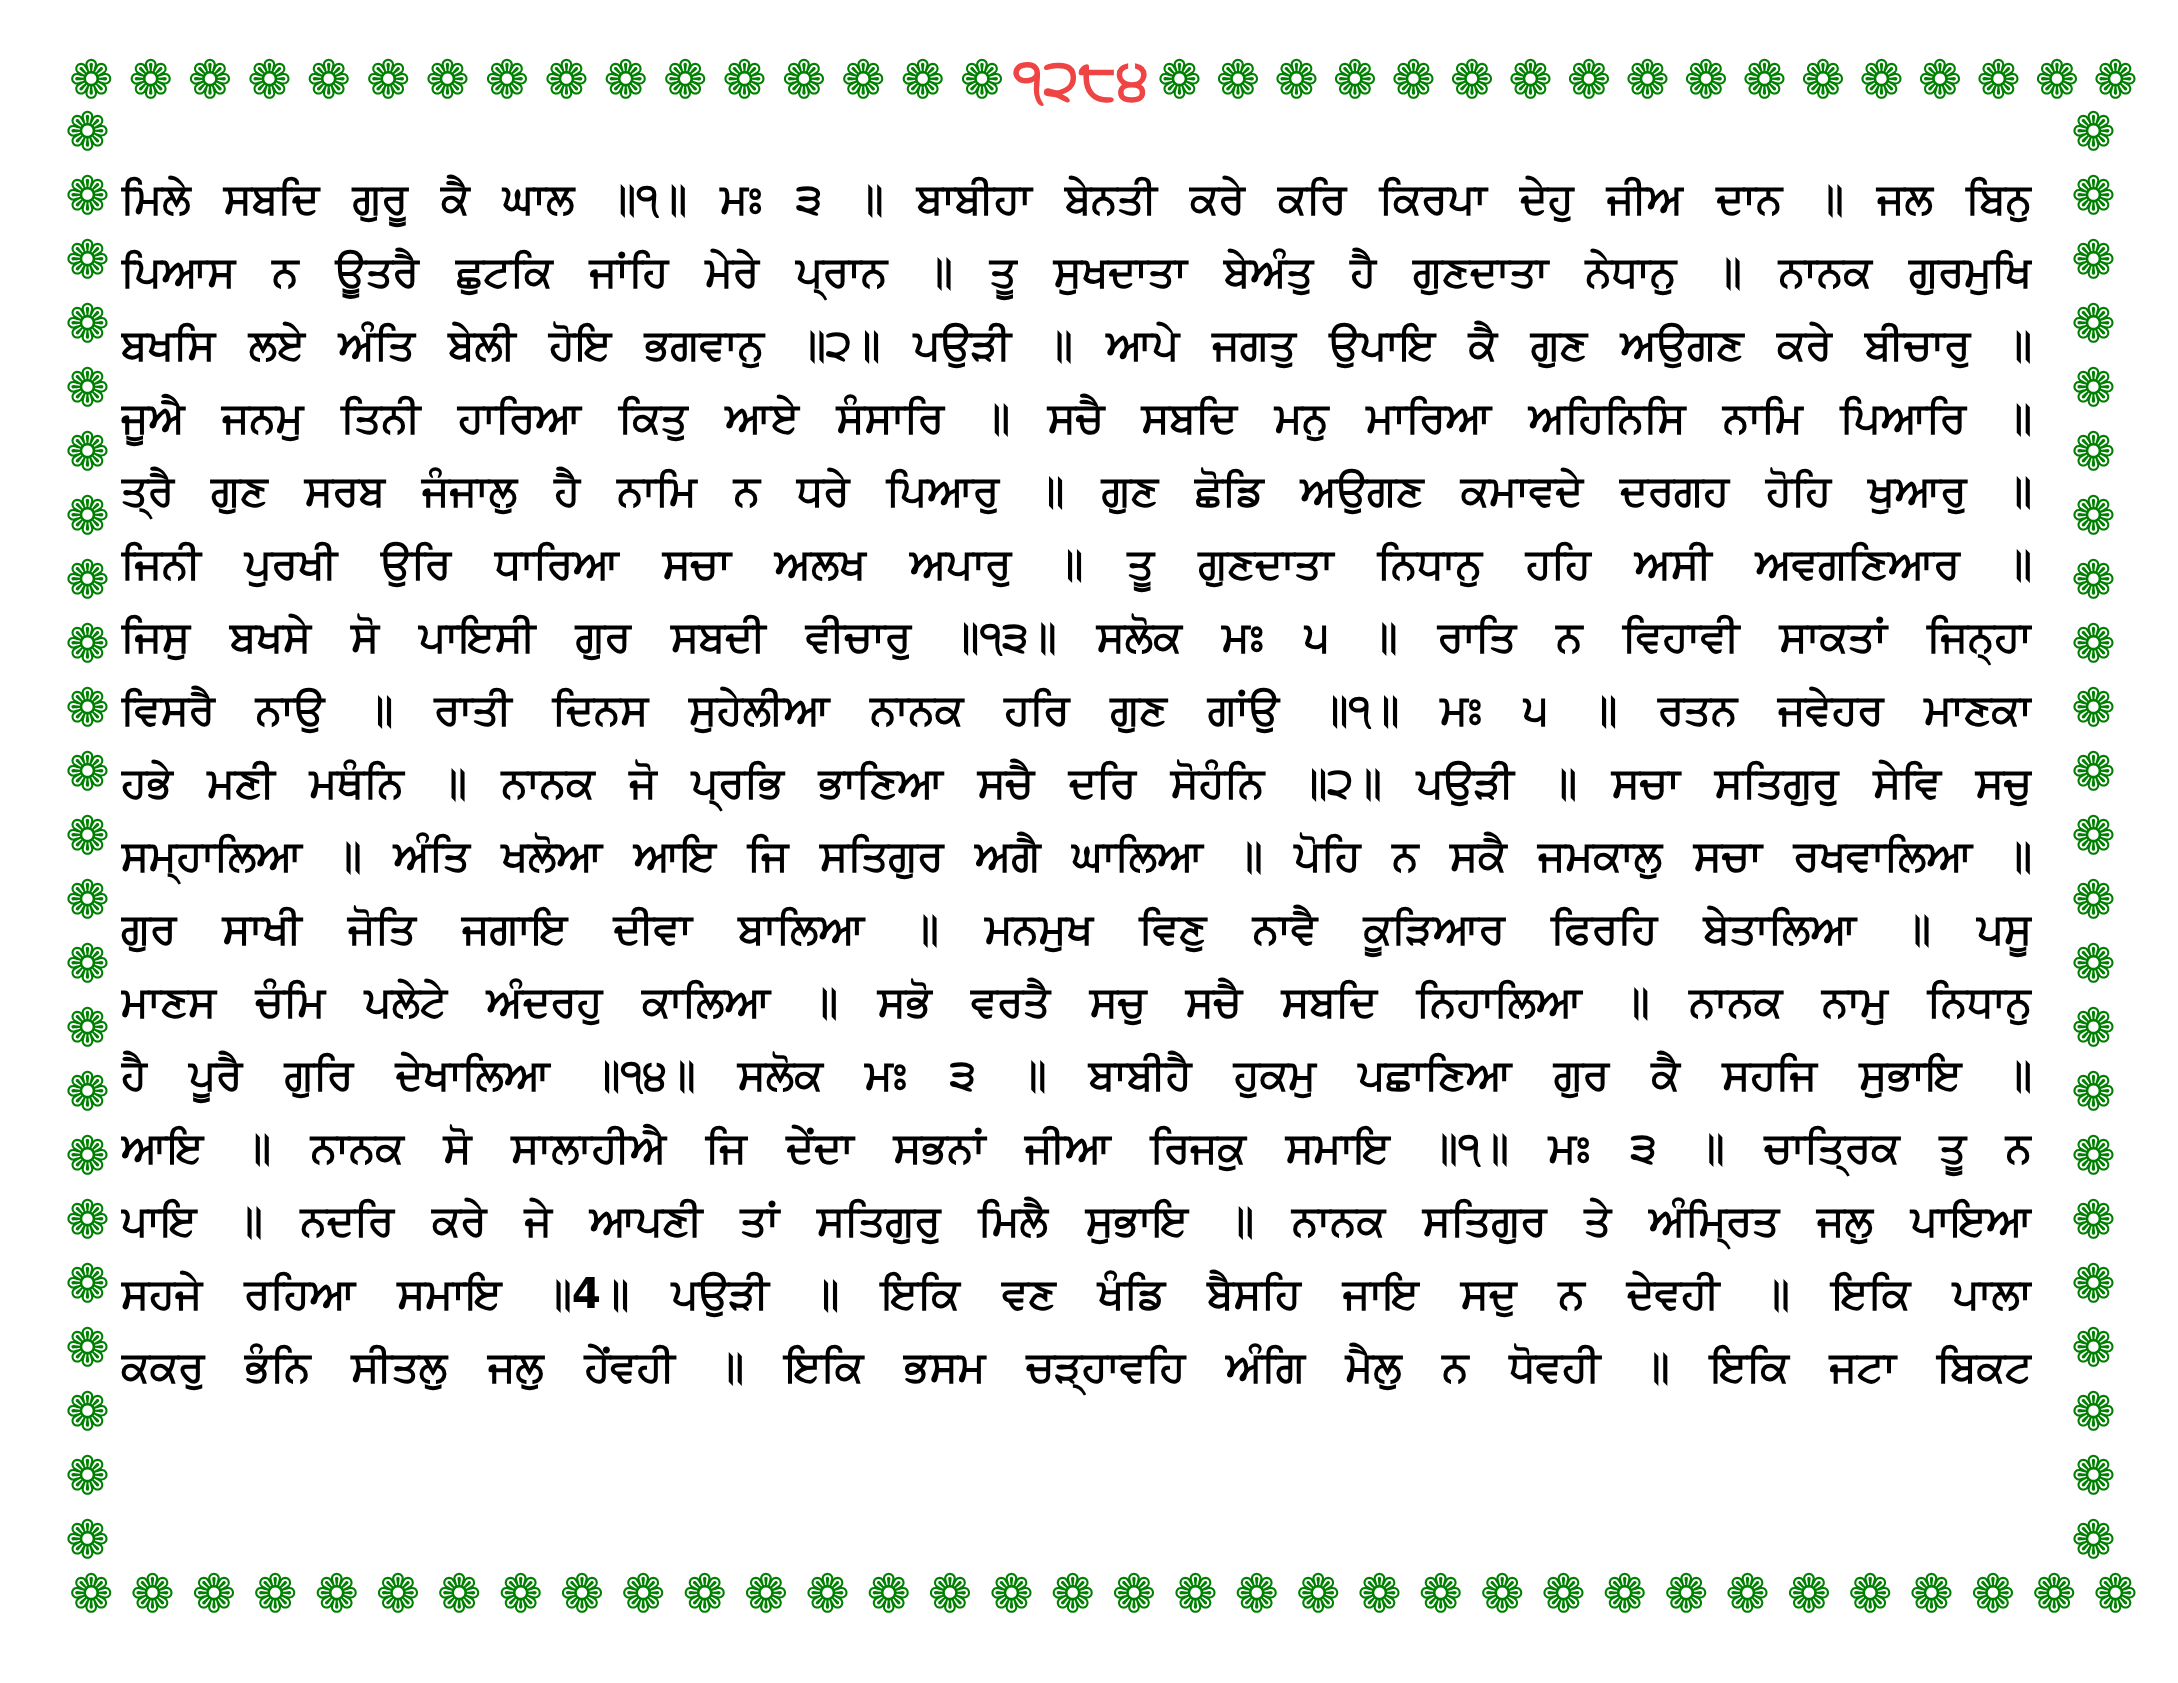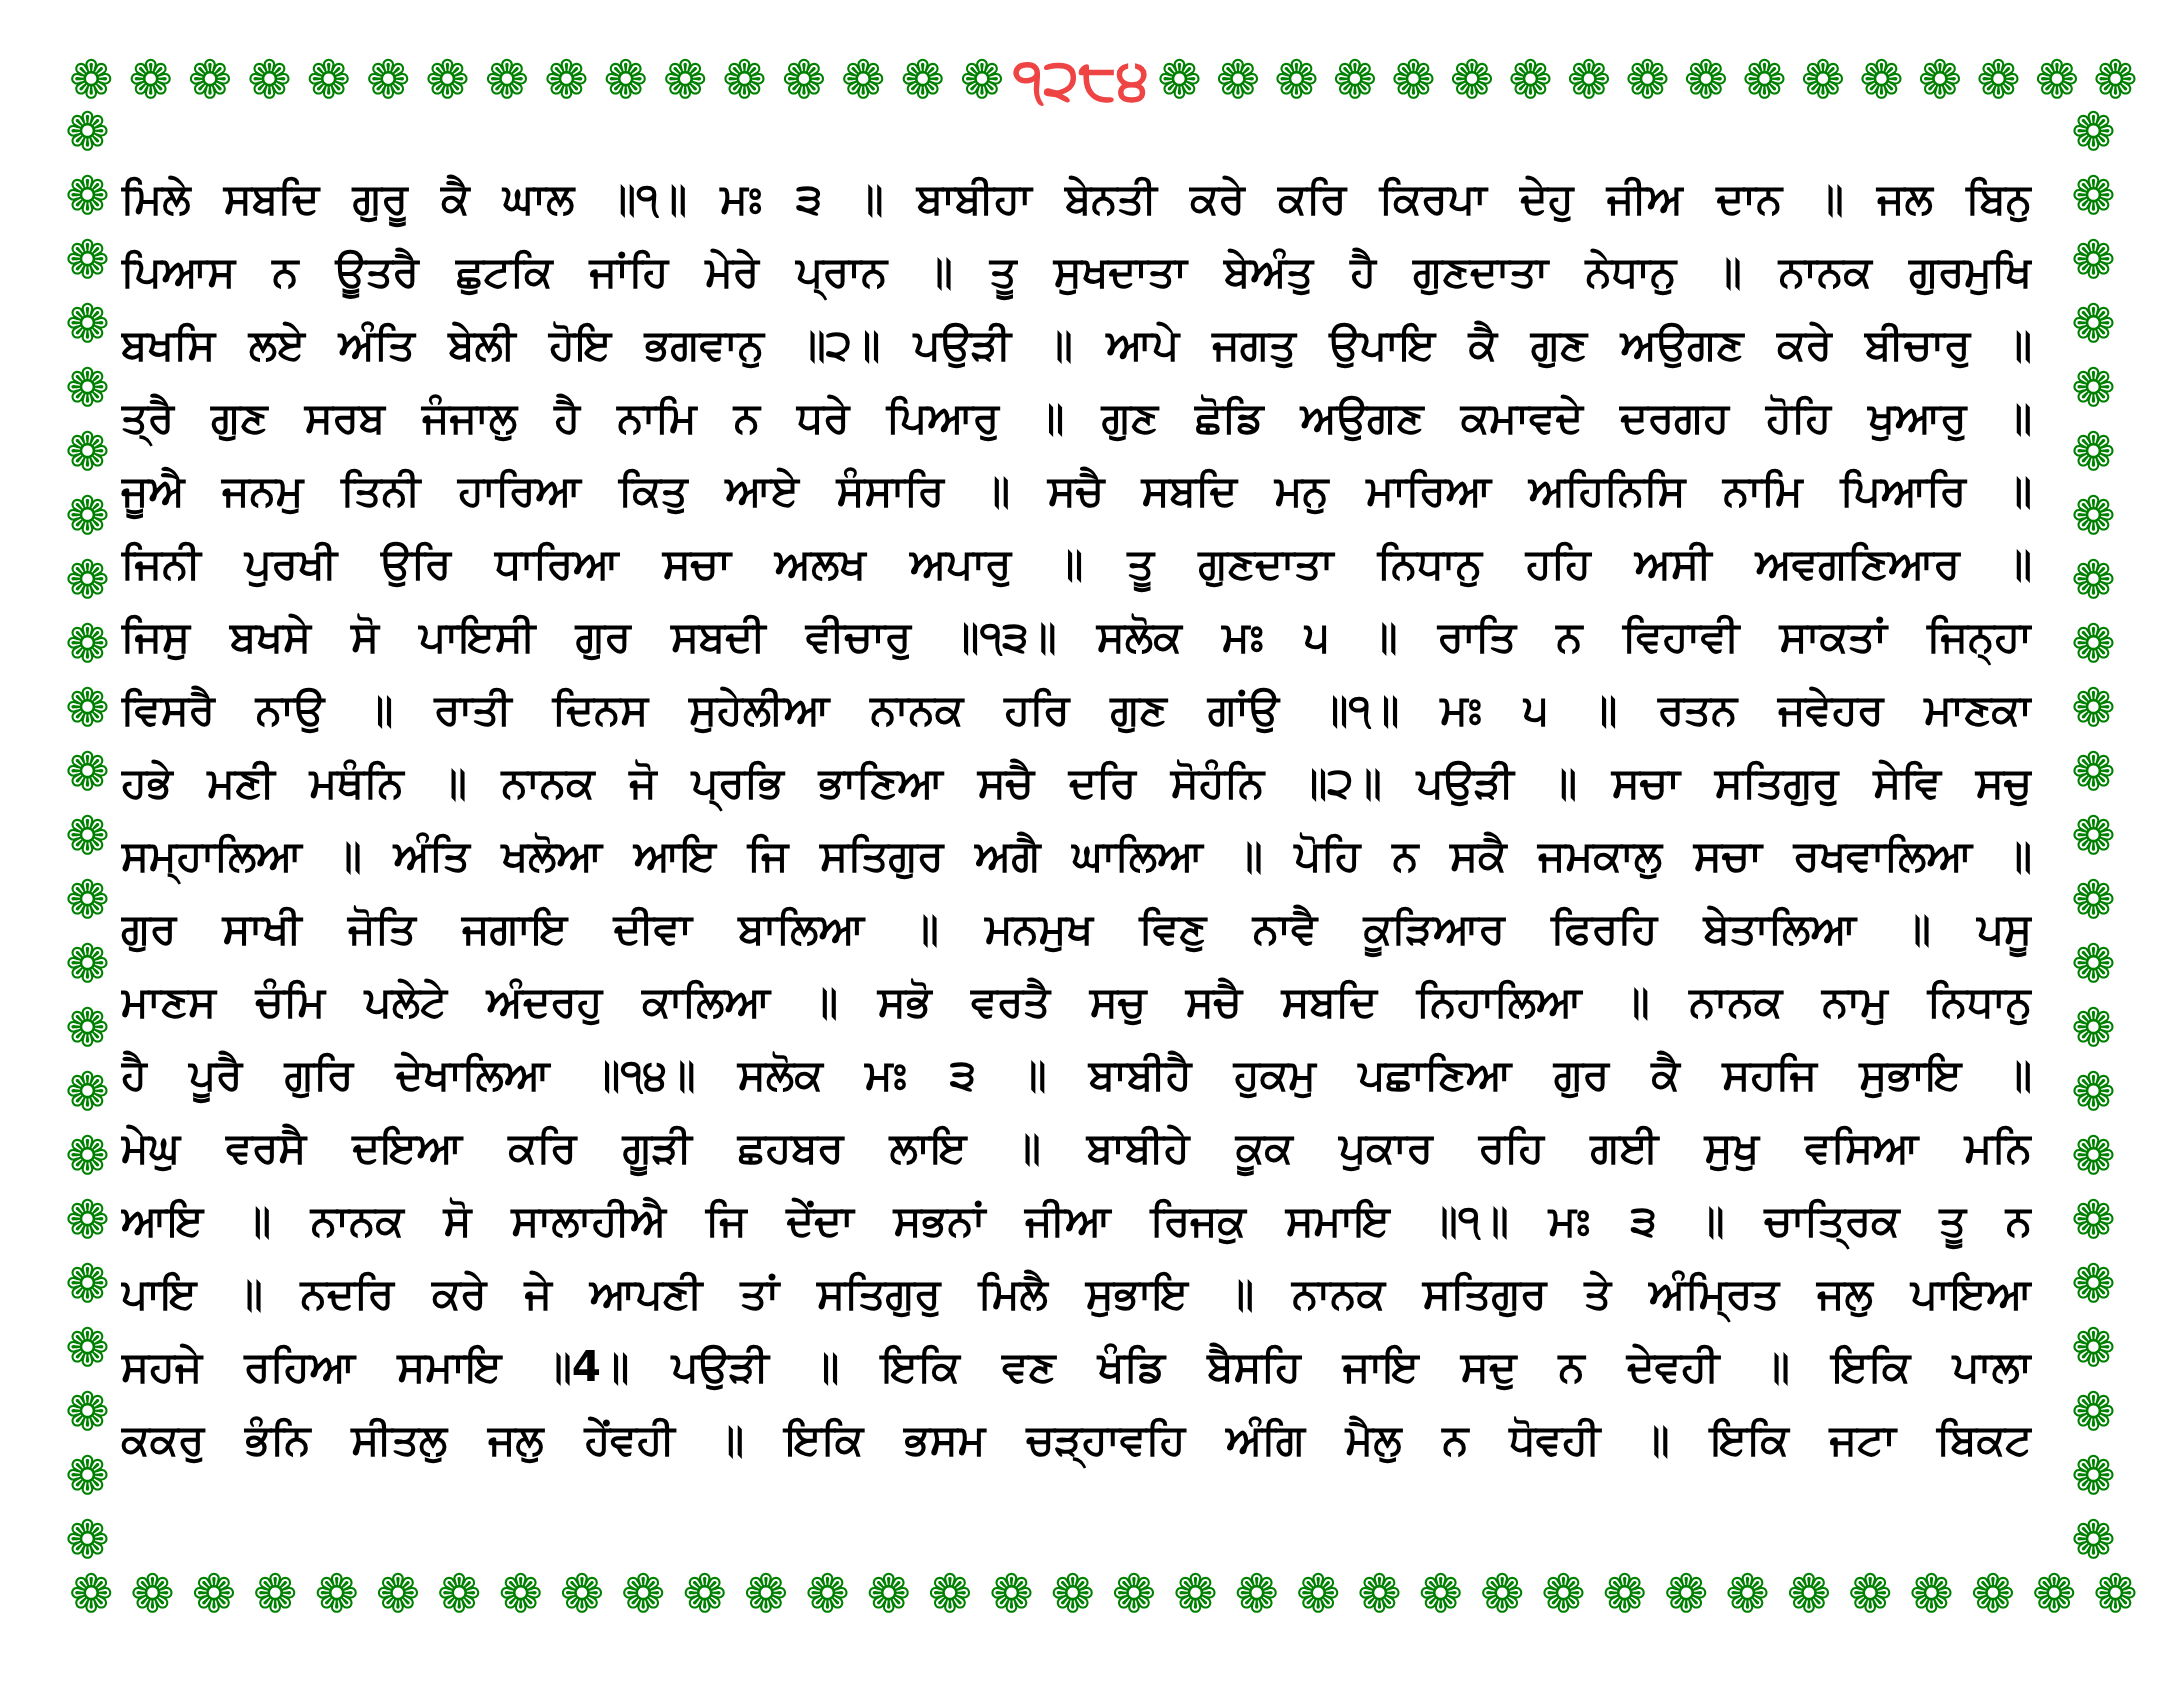--- a/index.html
+++ b/index.html
@@ -192,29 +192,28 @@
     <span class="flower">❁</span>
     <span class="flower">❁</span>
     <span class="flower">❁</span>
     <span class="flower">❁</span>
   </div>
 
 <div class="text-block" style="color: rgb(0, 0, 0);">
     <div class="text-line">ਮਿਲੇ ਸਬਦਿ ਗੁਰੂ ਕੈ ਘਾਲ ॥੧॥ ਮਃ ੩ ॥ ਬਾਬੀਹਾ ਬੇਨਤੀ ਕਰੇ ਕਰਿ ਕਿਰਪਾ ਦੇਹੁ ਜੀਅ ਦਾਨ ॥ ਜਲ ਬਿਨੁ</div>
     <div class="text-line">ਪਿਆਸ ਨ ਊਤਰੈ ਛੁਟਕਿ ਜਾਂਹਿ ਮੇਰੇ ਪ੍ਰਾਨ ॥ ਤੂ ਸੁਖਦਾਤਾ ਬੇਅੰਤੁ ਹੈ ਗੁਣਦਾਤਾ ਨੇਧਾਨੁ ॥ ਨਾਨਕ ਗੁਰਮੁਖਿ</div>
     <div class="text-line">ਬਖਸਿ ਲਏ ਅੰਤਿ ਬੇਲੀ ਹੋਇ ਭਗਵਾਨੁ ॥੨॥ ਪਉੜੀ ॥ ਆਪੇ ਜਗਤੁ ਉਪਾਇ ਕੈ ਗੁਣ ਅਉਗਣ ਕਰੇ ਬੀਚਾਰੁ ॥</div>
+    <div class="text-line">ਜੂਐ ਜਨਮੁ ਤਿਨੀ ਹਾਰਿਆ ਕਿਤੁ ਆਏ ਸੰਸਾਰਿ ॥ ਸਚੈ ਸਬਦਿ ਮਨੁ ਮਾਰਿਆ ਅਹਿਨਿਸਿ ਨਾਮਿ ਪਿਆਰਿ ॥</div>
     <div class="text-line">ਤ੍ਰੈ ਗੁਣ ਸਰਬ ਜੰਜਾਲੁ ਹੈ ਨਾਮਿ ਨ ਧਰੇ ਪਿਆਰੁ ॥ ਗੁਣ ਛੋਡਿ ਅਉਗਣ ਕਮਾਵਦੇ ਦਰਗਹ ਹੋਹਿ ਖੁਆਰੁ ॥</div>
-    <div class="text-line">ਜੂਐ ਜਨਮੁ ਤਿਨੀ ਹਾਰਿਆ ਕਿਤੁ ਆਏ ਸੰਸਾਰਿ ॥ ਸਚੈ ਸਬਦਿ ਮਨੁ ਮਾਰਿਆ ਅਹਿਨਿਸਿ ਨਾਮਿ ਪਿਆਰਿ ॥</div>
     <div class="text-line">ਜਿਨੀ ਪੁਰਖੀ ਉਰਿ ਧਾਰਿਆ ਸਚਾ ਅਲਖ ਅਪਾਰੁ ॥ ਤੂ ਗੁਣਦਾਤਾ ਨਿਧਾਨੁ ਹਹਿ ਅਸੀ ਅਵਗਣਿਆਰ ॥</div>
     <div class="text-line">ਜਿਸੁ ਬਖਸੇ ਸੋ ਪਾਇਸੀ ਗੁਰ ਸਬਦੀ ਵੀਚਾਰੁ ॥੧੩॥ ਸਲੋਕ ਮਃ ੫ ॥ ਰਾਤਿ ਨ ਵਿਹਾਵੀ ਸਾਕਤਾਂ ਜਿਨ੍ਹਾ</div>
     <div class="text-line">ਵਿਸਰੈ ਨਾਉ ॥ ਰਾਤੀ ਦਿਨਸ ਸੁਹੇਲੀਆ ਨਾਨਕ ਹਰਿ ਗੁਣ ਗਾਂਉ ॥੧॥ ਮਃ ੫ ॥ ਰਤਨ ਜਵੇਹਰ ਮਾਣਕਾ</div>
     <div class="text-line">ਹਭੇ ਮਣੀ ਮਥੰਨਿ ॥ ਨਾਨਕ ਜੋ ਪ੍ਰਭਿ ਭਾਣਿਆ ਸਚੈ ਦਰਿ ਸੋਹੰਨਿ ॥੨॥ ਪਉੜੀ ॥ ਸਚਾ ਸਤਿਗੁਰੁ ਸੇਵਿ ਸਚੁ</div>
     <div class="text-line">ਸਮ੍ਹਾਲਿਆ ॥ ਅੰਤਿ ਖਲੋਆ ਆਇ ਜਿ ਸਤਿਗੁਰ ਅਗੈ ਘਾਲਿਆ ॥ ਪੋਹਿ ਨ ਸਕੈ ਜਮਕਾਲੁ ਸਚਾ ਰਖਵਾਲਿਆ ॥</div>
     <div class="text-line">ਗੁਰ ਸਾਖੀ ਜੋਤਿ ਜਗਾਇ ਦੀਵਾ ਬਾਲਿਆ ॥ ਮਨਮੁਖ ਵਿਣੁ ਨਾਵੈ ਕੂੜਿਆਰ ਫਿਰਹਿ ਬੇਤਾਲਿਆ ॥ ਪਸੂ</div>
     <div class="text-line">ਮਾਣਸ ਚੰਮਿ ਪਲੇਟੇ ਅੰਦਰਹੁ ਕਾਲਿਆ ॥ ਸਭੋ ਵਰਤੈ ਸਚੁ ਸਚੈ ਸਬਦਿ ਨਿਹਾਲਿਆ ॥ ਨਾਨਕ ਨਾਮੁ ਨਿਧਾਨੁ</div>
     <div class="text-line">ਹੈ ਪੂਰੈ ਗੁਰਿ ਦੇਖਾਲਿਆ ॥੧੪॥ ਸਲੋਕ ਮਃ ੩ ॥ ਬਾਬੀਹੈ ਹੁਕਮੁ ਪਛਾਣਿਆ ਗੁਰ ਕੈ ਸਹਜਿ ਸੁਭਾਇ ॥</div>
-    <div class="text-line">ਮੇਘੁ ਵਰਸੈ ਦਇਆ ਕਰਿ ਗੂੜੀ ਛਹਬਰ ਲਾਇ ॥ ਬਾਬੀਹੇ ਕੂਕ ਪੁਕਾਰ ਰਹਿ ਗਈ ਸੁਖੁ ਵਸਿਆ ਮਨਿ</div>
     <div class="text-line">ਆਇ ॥ ਨਾਨਕ ਸੋ ਸਾਲਾਹੀਐ ਜਿ ਦੇਂਦਾ ਸਭਨਾਂ ਜੀਆ ਰਿਜਕੁ ਸਮਾਇ ॥੧॥ ਮਃ ੩ ॥ ਚਾਤ੍ਰਿਕ ਤੂ ਨ</div>
     <div class="text-line">ਪਾਇ ॥ ਨਦਰਿ ਕਰੇ ਜੇ ਆਪਣੀ ਤਾਂ ਸਤਿਗੁਰੁ ਮਿਲੈ ਸੁਭਾਇ ॥ ਨਾਨਕ ਸਤਿਗੁਰ ਤੇ ਅੰਮ੍ਰਿਤ ਜਲੁ ਪਾਇਆ</div>
     <div class="text-line">ਸਹਜੇ ਰਹਿਆ ਸਮਾਇ ॥4॥ ਪਉੜੀ ॥ ਇਕਿ ਵਣ ਖੰਡਿ ਬੈਸਹਿ ਜਾਇ ਸਦੁ ਨ ਦੇਵਹੀ ॥ ਇਕਿ ਪਾਲਾ</div>
     <div class="text-line">ਕਕਰੁ ਭੰਨਿ ਸੀਤਲੁ ਜਲੁ ਹੇਂਵਹੀ ॥ ਇਕਿ ਭਸਮ ਚੜ੍ਹਾਵਹਿ ਅੰਗਿ ਮੈਲੁ ਨ ਧੋਵਹੀ ॥ ਇਕਿ ਜਟਾ ਬਿਕਟ</div>
   </div>
 
 
 </body></html>

